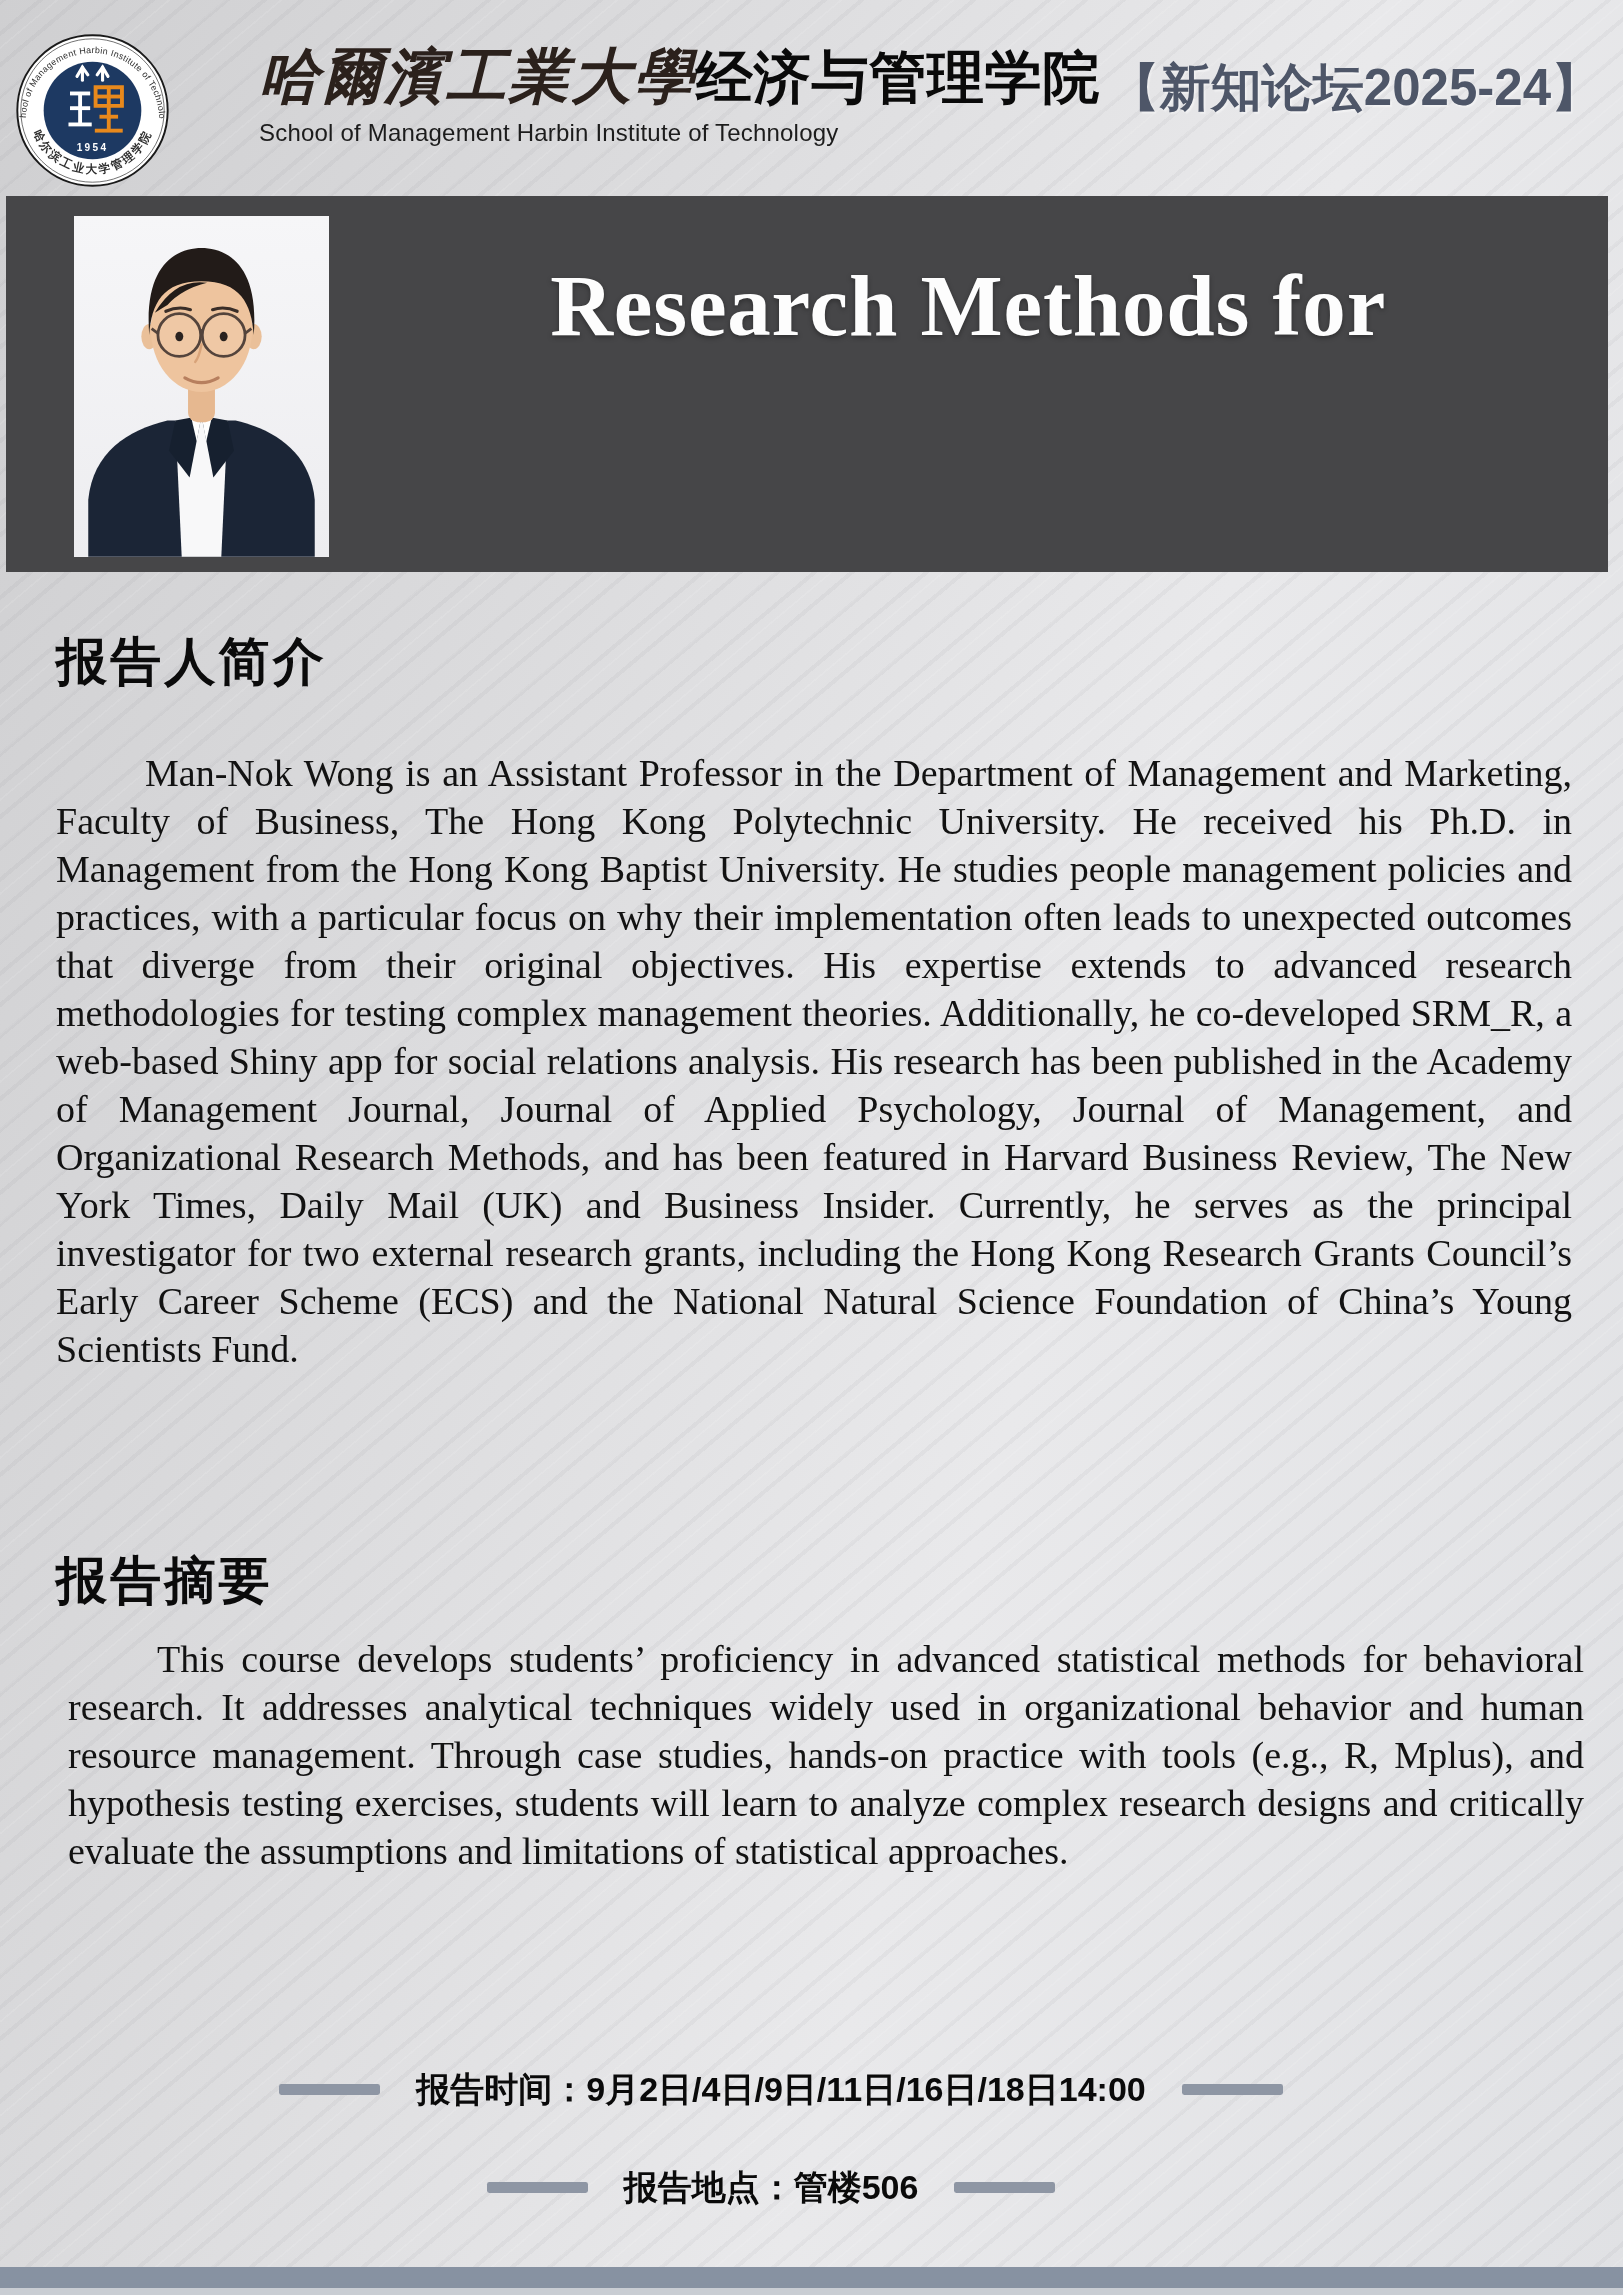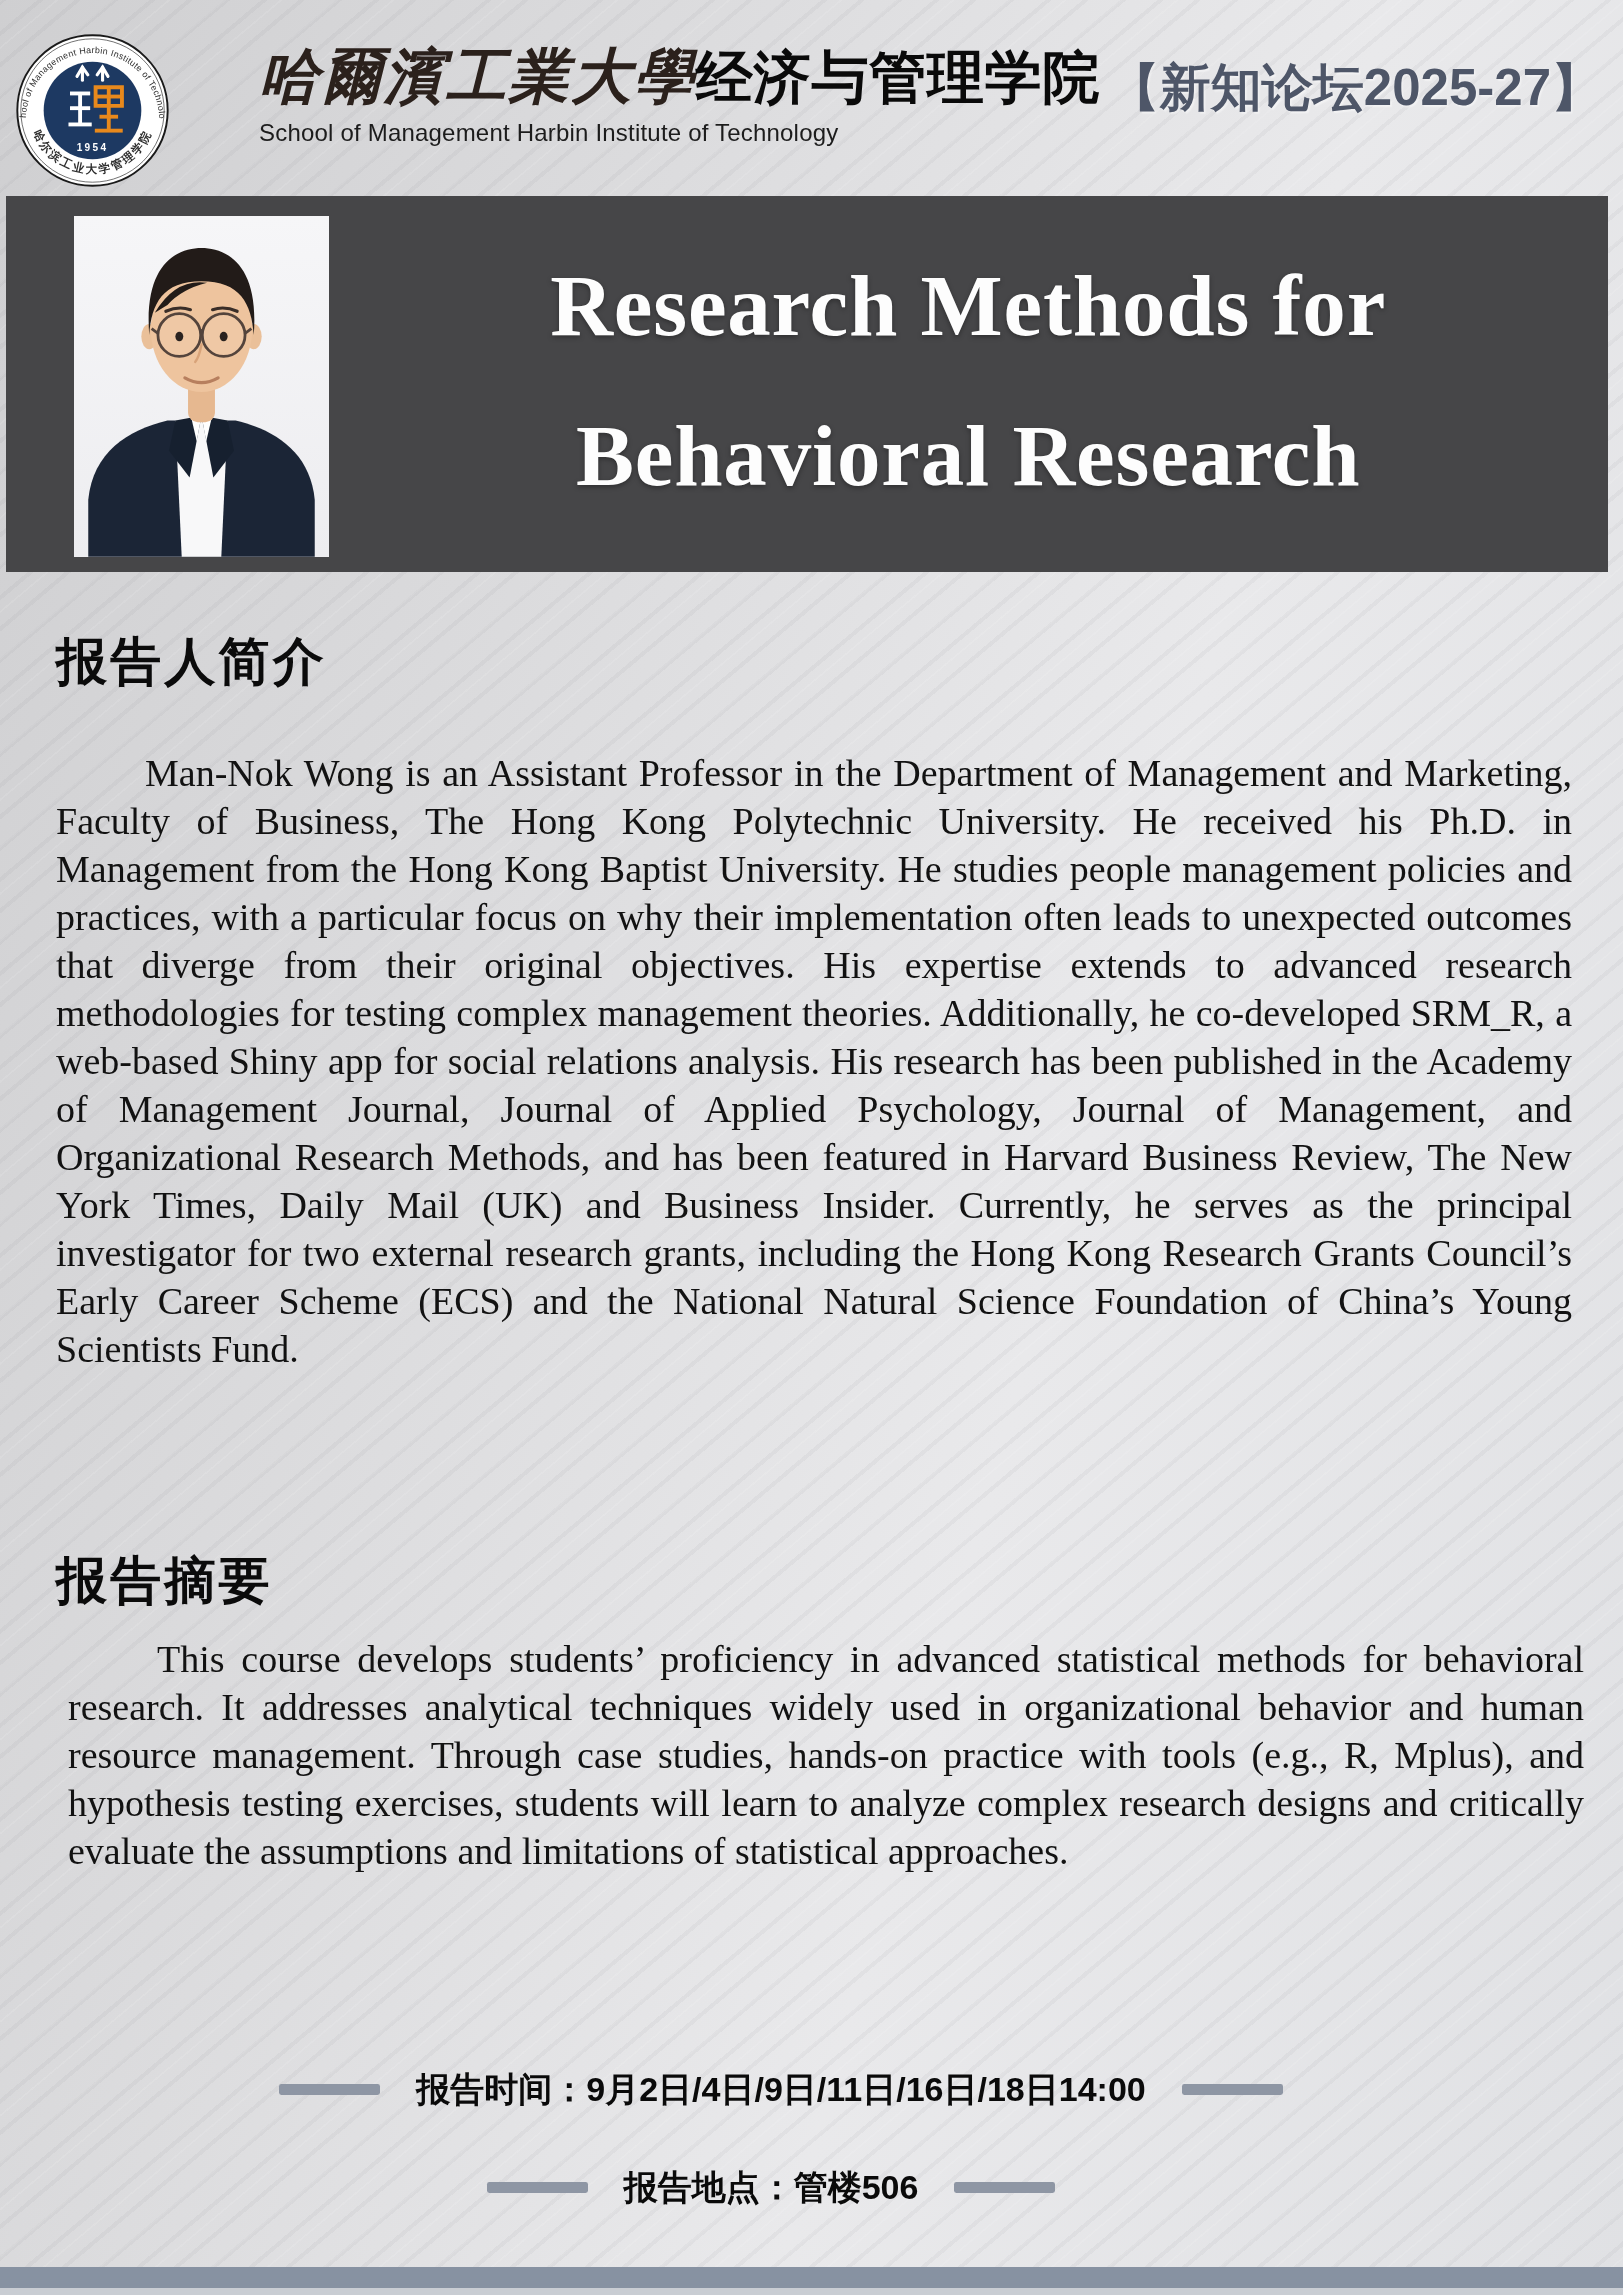--- a/index.html
+++ b/index.html
@@ -129,21 +129,21 @@
     </svg>
   </div>
 
   <div class="school-block">
     <div class="cn-line">
       <span class="cn-callig">哈爾濱工業大學</span><span class="cn-bold">经济与管理学院</span>
     </div>
     <div class="en-line">School of Management Harbin Institute of Technology</div>
   </div>
 
-  <div class="badge">【新知论坛2025-27】</div>
+  <div class="badge">【新知论坛2025-24】</div>
 
   <div class="banner">
     <div class="photo">
       <svg viewBox="0 0 322 430" width="255" height="341">
         <defs>
           <linearGradient id="bgph" x1="0" y1="0" x2="0" y2="1">
             <stop offset="0" stop-color="#f6f6f8"></stop>
               <stop offset="1" stop-color="#ededf0"></stop>
           </linearGradient>
         </defs>
@@ -173,21 +173,20 @@
         <path d="M106,148 L98,142" stroke="#54443c" stroke-width="3.5"></path>
         <path d="M216,148 L224,142" stroke="#54443c" stroke-width="3.5"></path>
         <ellipse cx="133" cy="152" rx="5" ry="6" fill="#2a2320"></ellipse>
         <ellipse cx="189" cy="152" rx="5" ry="6" fill="#2a2320"></ellipse>
 
         <path d="M161,162 Q158,178 153,184" stroke="#d8a379" stroke-width="3" fill="none" stroke-linecap="round"></path>
         <path d="M140,204 Q161,216 182,204" stroke="#b77f5e" stroke-width="4" fill="none" stroke-linecap="round"></path>
       </svg>
     </div>
     <div class="title-line title-1">Research Methods for</div>
-    <div class="title-line title-2">Behavioral Research</div>
   </div>
 
   <div class="section-heading heading-bio">报告人简介</div>
   <p class="para para-bio">Man-Nok Wong is an Assistant Professor in the Department of Management and Marketing, Faculty of Business, The Hong Kong Polytechnic University. He received his Ph.D. in Management from the Hong Kong Baptist University. He studies people management policies and practices, with a particular focus on why their implementation often leads to unexpected outcomes that diverge from their original objectives. His expertise extends to advanced research methodologies for testing complex management theories. Additionally, he co-developed SRM_R, a web-based Shiny app for social relations analysis. His research has been published in the Academy of Management Journal, Journal of Applied Psychology, Journal of Management, and Organizational Research Methods, and has been featured in Harvard Business Review, The New York Times, Daily Mail (UK) and Business Insider. Currently, he serves as the principal investigator for two external research grants, including the Hong Kong Research Grants Council’s Early Career Scheme (ECS) and the National Natural Science Foundation of China’s Young Scientists Fund.</p>
 
   <div class="section-heading heading-abstract">报告摘要</div>
   <p class="para para-abstract">This course develops students’ proficiency in advanced statistical methods for behavioral research. It addresses analytical techniques widely used in organizational behavior and human resource management. Through case studies, hands-on practice with tools (e.g., R, Mplus), and hypothesis testing exercises, students will learn to analyze complex research designs and critically evaluate the assumptions and limitations of statistical approaches.</p>
 
   <div class="info-row row-time">
     <div class="dash"></div>

